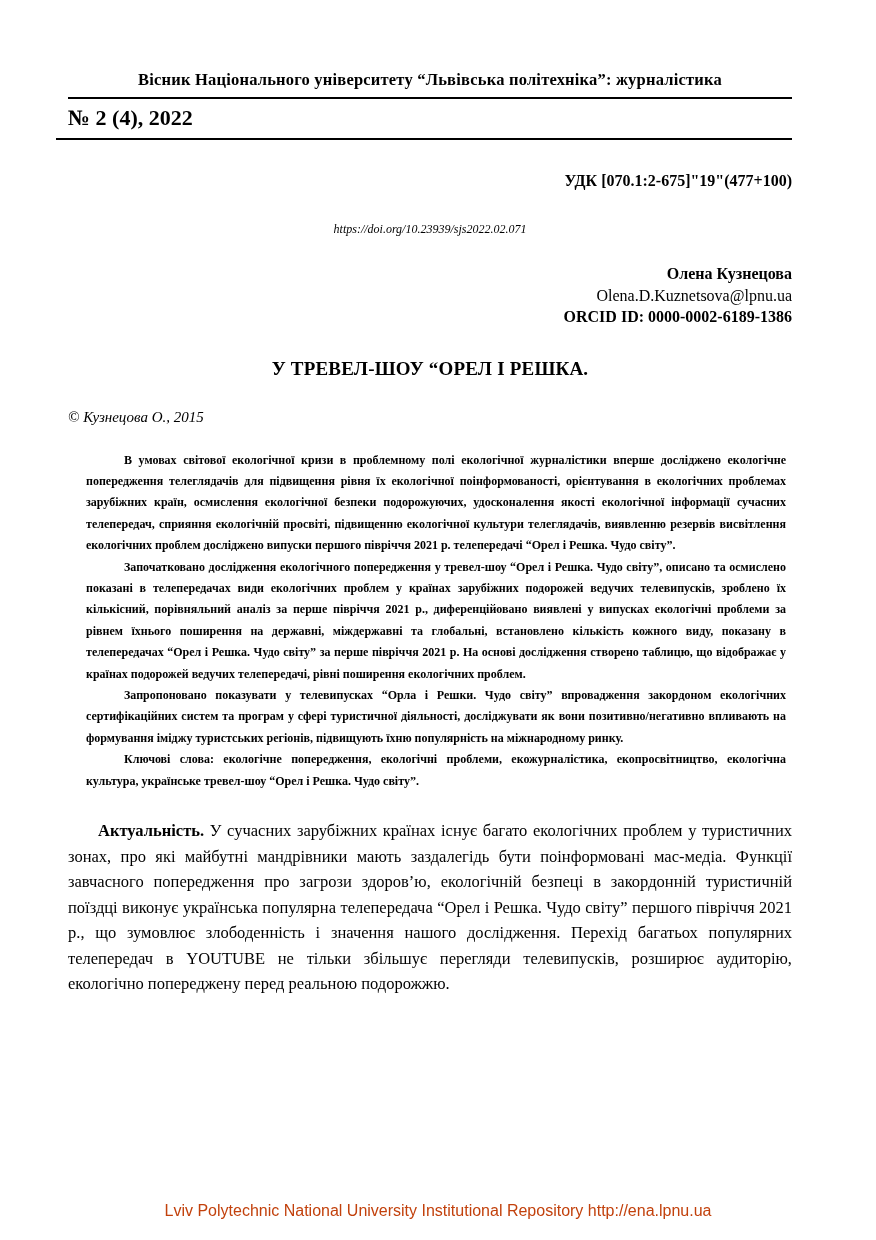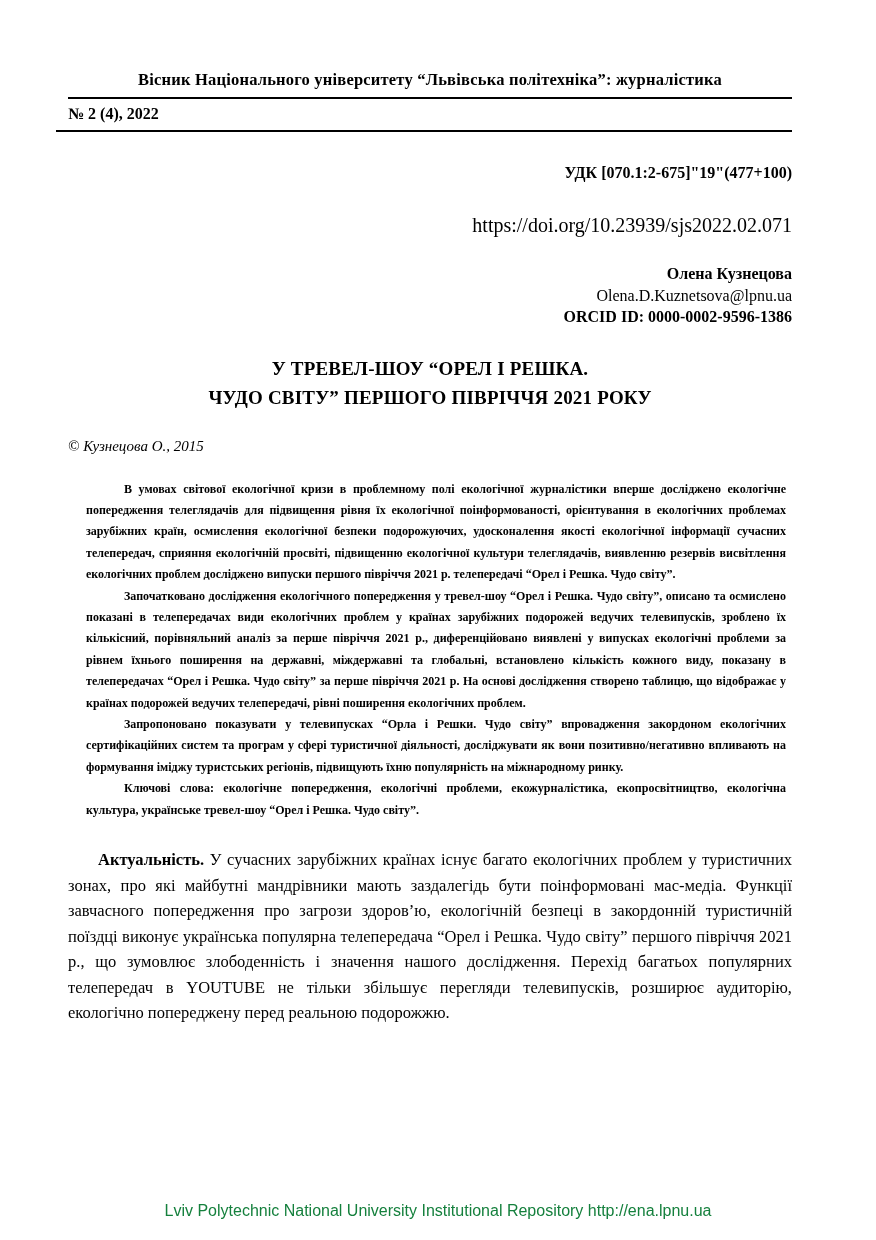--- a/index.html
+++ b/index.html
@@ -27,39 +27,40 @@
   .journal-title {
     text-align: center;
     font-weight: bold;
     font-size: 16.5px;
     padding: 0 4px 7px 4px;
     border-bottom: 2px solid #000;
     letter-spacing: 0.2px;
   }
   .issue-line {
     font-weight: bold;
-    font-size: 16px;
+    font-size: 22px;
     text-align: left;
     padding: 6px 0 7px 0;
     border-bottom: 2px solid #000;
     margin-left: -12px;
     padding-left: 12px;
   }
 
   
   .udc {
     margin-top: 32px;
     text-align: right;
     font-weight: bold;
     font-size: 16px;
   }
   .doi {
     margin-top: 32px;
-    text-align: right;
-    font-size: 20px;
+    text-align: center;
+    font-style: italic;
+    font-size: 12px;
   }
   .author-block {
     margin-top: 26px;
     text-align: right;
     font-size: 16px;
     line-height: 21.5px;
   }
   .author-name { font-weight: bold; }
   .orcid-line { font-weight: bold; }
 
@@ -105,47 +106,46 @@
   }
   .lead { font-weight: bold; }
 
   
   .footer {
     position: absolute;
     left: 0;
     bottom: 20px;
     width: 876px;
     text-align: center;
-    color: #15803d;
+    color: #c2410c;
     font-family: "Liberation Sans", "DejaVu Sans", sans-serif;
     font-size: 16px;
   }
 </style>
 </head>
 <body>
 
 <div class="page">
 
   <div class="journal-title">Вісник Національного університету “Львівська політехніка”: журналістика</div>
 
   <div class="issue-line">№ 2 (4), 2022</div>
 
   <div class="udc">УДК [070.1:2-675]"19"(477+100)</div>
 
   <div class="doi">https://doi.org/10.23939/sjs2022.02.071</div>
 
   <div class="author-block">
     <div class="author-name">Олена Кузнецова</div>
     <div>Olena.D.Kuznetsova@lpnu.ua</div>
-    <div class="orcid-line">ORCID ID: 0000-0002-9596-1386</div>
+    <div class="orcid-line">ORCID ID: 0000-0002-6189-1386</div>
   </div>
 
   <div class="article-title">
     <div>У ТРЕВЕЛ-ШОУ “ОРЕЛ  І РЕШКА.</div>
-    <div>ЧУДО СВІТУ” ПЕРШОГО  ПІВРІЧЧЯ 2021 РОКУ</div>
   </div>
 
   <div class="copyright">©  Кузнецова О., 2015</div>
 
   <div class="abstract">
     <p>В умовах світової екологічної кризи в проблемному полі екологічної журналістики вперше досліджено екологічне попередження телеглядачів для  підвищення рівня їх екологічної поінформованості, орієнтування в екологічних проблемах зарубіжних країн, осмислення екологічної безпеки подорожуючих, удосконалення якості екологічної інформації сучасних телепередач, сприяння екологічній просвіті, підвищенню екологічної культури телеглядачів, виявленню резервів висвітлення екологічних проблем досліджено випуски  першого півріччя 2021 р. телепередачі “Орел і Решка. Чудо світу”.</p>
     <p>Започатковано дослідження екологічного попередження у тревел-шоу “Орел і Решка. Чудо світу”, описано та осмислено показані в телепередачах види екологічних проблем у країнах зарубіжних подорожей ведучих телевипусків, зроблено їх кількісний, порівняльний аналіз за перше півріччя 2021 р., диференційовано виявлені у випусках екологічні проблеми за рівнем їхнього поширення на державні, міждержавні та глобальні, встановлено кількість кожного  виду, показану в телепередачах “Орел і Решка. Чудо світу” за перше півріччя 2021 р.  На основі дослідження створено таблицю, що відображає у країнах подорожей ведучих телепередачі, рівні поширення екологічних проблем.</p>
     <p>Запропоновано показувати у телевипусках “Орла і Решки. Чудо світу” впровадження закордоном екологічних сертифікаційних систем та програм у сфері туристичної діяльності, досліджувати як вони позитивно/негативно впливають на формування іміджу туристських регіонів, підвищують їхню популярність на міжнародному ринку.</p>
     <p>Ключові слова: екологічне попередження, екологічні проблеми,  екожурналістика, екопросвітництво, екологічна культура, українське тревел-шоу “Орел і Решка. Чудо світу”.</p>
   </div>

